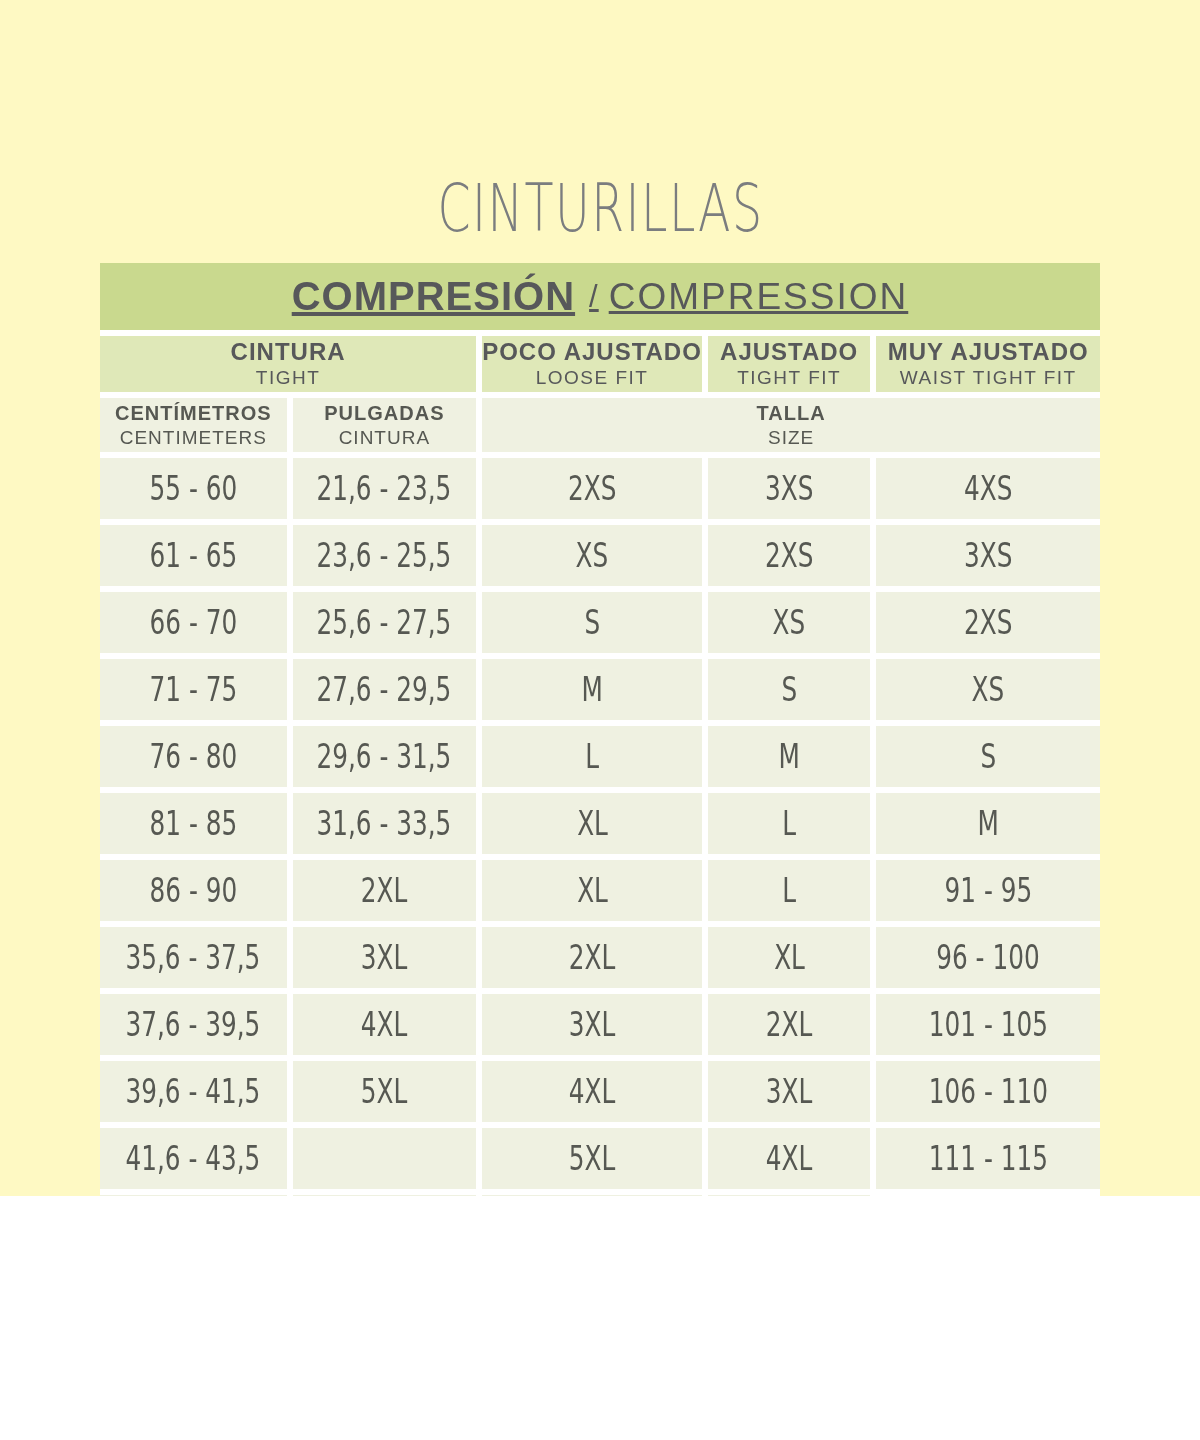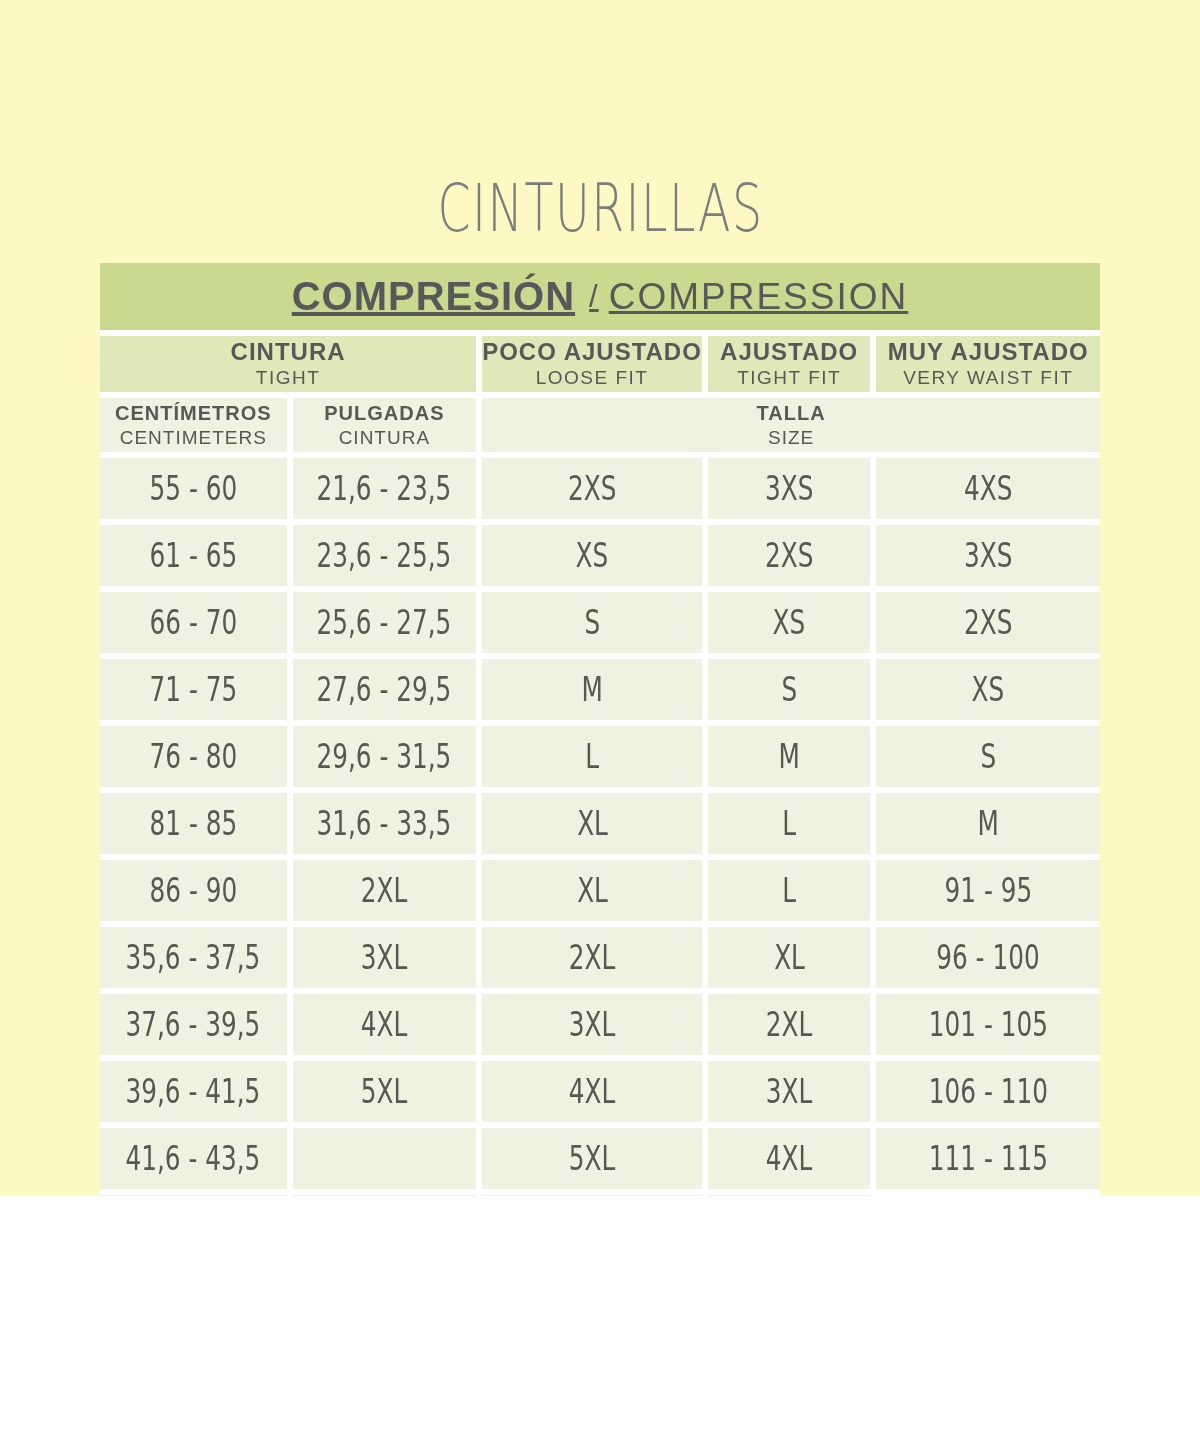--- a/index.html
+++ b/index.html
@@ -63,21 +63,21 @@
     <div class="hcell">
       <span class="h-main">POCO AJUSTADO</span>
       <span class="h-sub">LOOSE FIT</span>
     </div>
     <div class="hcell">
       <span class="h-main">AJUSTADO</span>
       <span class="h-sub">TIGHT FIT</span>
     </div>
     <div class="hcell">
       <span class="h-main">MUY AJUSTADO</span>
-      <span class="h-sub">VERY WAIST FIT</span>
+      <span class="h-sub">WAIST TIGHT FIT</span>
     </div>
 
     <div class="cell">
       <span class="u-main">CENTÍMETROS</span>
       <span class="u-sub">CENTIMETERS</span>
     </div>
     <div class="cell">
       <span class="u-main">PULGADAS</span>
       <span class="u-sub">CINTURA</span>
     </div>

